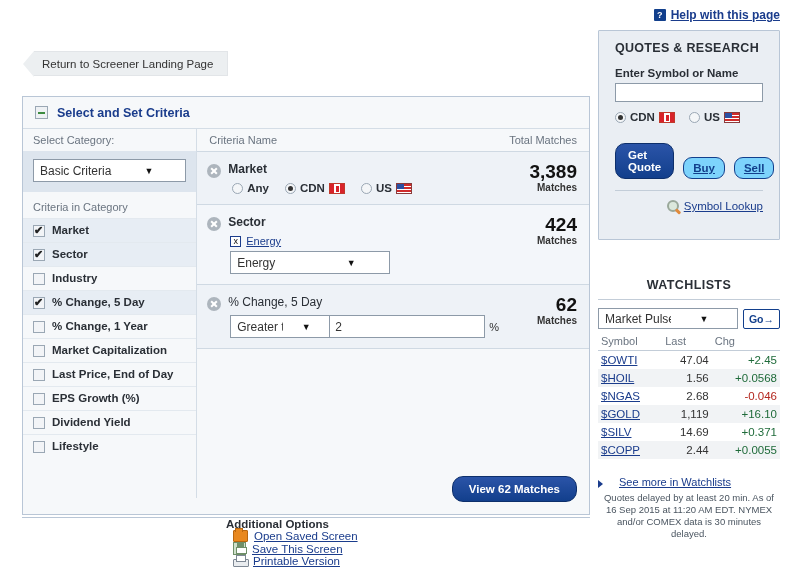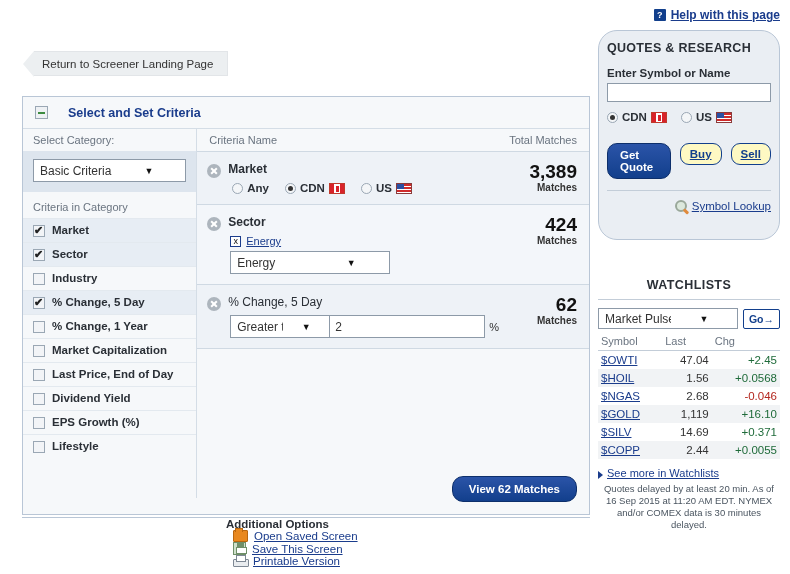--- a/index.html
+++ b/index.html
@@ -45,21 +45,21 @@
   }
 
   
   #screener {
     position:absolute; left:22px; top:96px;
     width:568px; height:419px;
     background:#f6f8fa;
     border:1px solid #b9c6d6;
   }
   #screener-header {
-    height:32px; display:flex; align-items:center; gap:20px;
+    height:32px; display:flex; align-items:center; gap:9px;
     padding-left:12px;
     border-bottom:1px solid #d4dde6;
     text-align:right;
   }
   .collapse-box {
     width:13px; height:13px; border:1px solid #9aa7b4; background:#eef1f4;
     display:flex; align-items:center; justify-content:center; cursor:pointer;
   }
   .collapse-box i { display:block; width:7px; height:2px; background:#3d8b40; }
   #screener-title { font-size:12.5px; font-weight:bold; color:#1a3c8c; }
@@ -226,39 +226,39 @@
     background:#e9ecef; border:1px solid #7e8894; border-radius:1px;
   }
   .ico-print:after {
     content:""; position:absolute; left:3px; top:0; width:8px; height:5px;
     background:#ffffff; border:1px solid #7e8894;
   }
 
   
   #quotes {
     position:absolute; left:598px; top:30px; width:182px; height:210px;
-    background:#eaeef3; border:1px solid #b9c6d6; border-radius:19px;
-    padding:10px 8px;
+    background:#eaeef3; border:1px solid #b9c6d6; border-radius:1px;
+    padding:10px 16px;
   }
   #quotes-title { font-size:12.5px; font-weight:bold; color:#2a2f36; letter-spacing:.3px; }
   #sym-label { font-size:11.5px; font-weight:bold; color:#2a2f36; margin-top:12px; }
   #sym-input {
     margin-top:4px; height:19px; background:#ffffff; border:1px solid #8d9aa8;
     cursor:text;
   }
   #market-radios { display:flex; align-items:center; gap:14px; margin-top:9px; }
   #market-radios .t { font-size:11.5px; font-weight:bold; }
-  #quote-btns { display:flex; align-items:flex-start; gap:9px; margin-top:20px; }
+  #quote-btns { display:flex; align-items:flex-end; gap:9px; margin-top:20px; }
   #get-quote {
     background:linear-gradient(#2b54a8,#123f8c); color:#fff;
     font-size:11.5px; font-weight:bold; padding:5px 12px;
     border-radius:10px; border:1px solid #0d2f6b; cursor:pointer;
   }
   .oline {
-    background:#fef9c3; color:#123f8c; font-size:11.5px; font-weight:bold;
+    background:#7dd3fc; color:#123f8c; font-size:11.5px; font-weight:bold;
     padding:4px 9px; border-radius:9px; border:1px solid #123f8c; cursor:pointer;text-decoration:underline;
   }
   #lookup-row {
     display:flex; align-items:center; justify-content:flex-end; gap:5px;
     margin-top:11px; padding-top:9px; border-top:1px solid #c3cdd8;
   }
   .ico-glass {
     width:12px; height:12px; border-radius:50%;
     border:2px solid #9aa89a; background:#dce8dc; position:relative;
   }
@@ -288,21 +288,21 @@
     font-size:11px; font-weight:normal; color:#6a7480; padding:2px 3px 3px 3px;
     border-bottom:1px solid #c3cdd8;
   }
   #wl-table th.l { text-align:left; } #wl-table th.r { text-align:left; }
   #wl-table td { font-size:11.5px; padding:3px 3px; color:#333; }
   #wl-table tr.odd td { background:#f1f3f5; }
   #wl-table td.sym a { color:#1a3c8c; text-decoration:underline; cursor:pointer; }
   #wl-table td.num { text-align:right; }
   #wl-table td.up { text-align:right; color:#1f6b3a; }
   #wl-table td.down { text-align:right; color:#b3261e; }
-  #wl-more { display:flex; align-items:flex-end; gap:4px; margin-top:8px; }
+  #wl-more { display:flex; align-items:flex-end; gap:16px; margin-top:17px; }
   .tri { width:0;height:0;border-top:4px solid transparent;border-bottom:4px solid transparent;border-left:5px solid #1a3c8c; }
   #wl-more .link { font-size:11px; }
   #wl-disc {
     font-size:9.5px; color:#4a5560; text-align:center; line-height:12px;
     margin-top:4px; padding:0 2px;
   }
 </style>
 </head>
 <body>
 
@@ -359,25 +359,25 @@
       <div class="crit-item">
         <span class="cb"></span>
         <span class="lbl">Market Capitalization</span>
       </div>
       <div class="crit-item">
         <span class="cb"></span>
         <span class="lbl">Last Price, End of Day</span>
       </div>
       <div class="crit-item">
         <span class="cb"></span>
+        <span class="lbl">EPS Growth (%)</span>
+      </div>
+      <div class="crit-item">
+        <span class="cb"></span>
         <span class="lbl">Dividend Yield</span>
-      </div>
-      <div class="crit-item">
-        <span class="cb"></span>
-        <span class="lbl">EPS Growth (%)</span>
       </div>
       <div class="crit-item">
         <span class="cb"></span>
         <span class="lbl">Lifestyle</span>
       </div>
     </div>
 
     <div id="right-col">
       <div id="crit-head">
         <span>Criteria Name</span>

